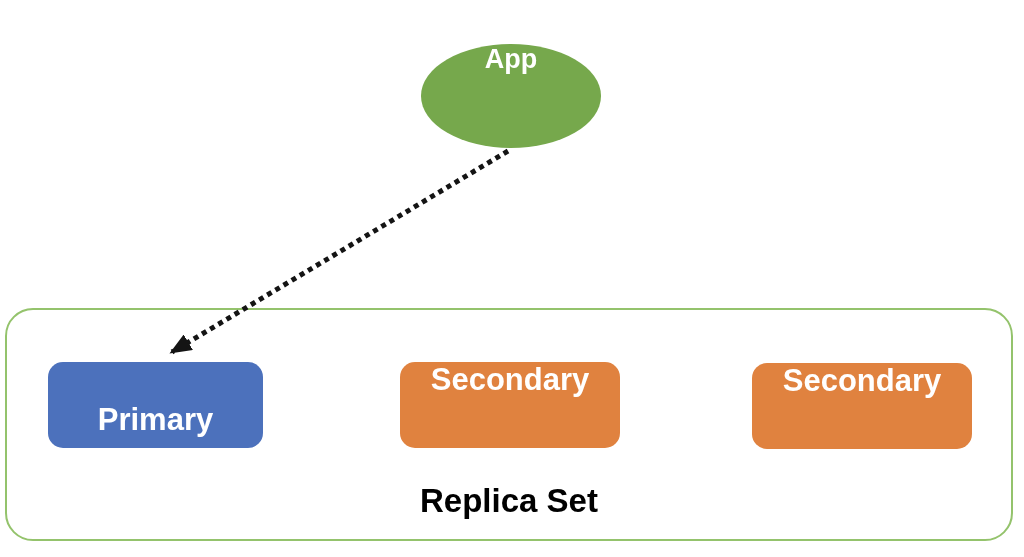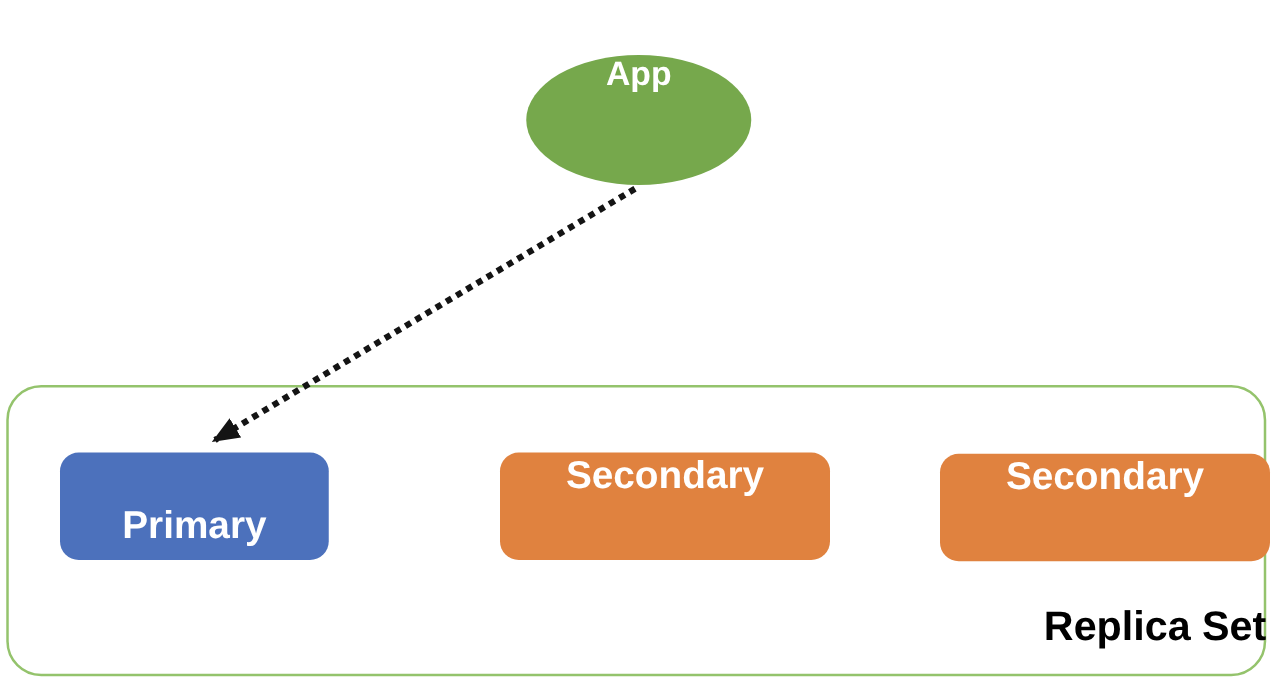--- a/index.html
+++ b/index.html
@@ -26,21 +26,21 @@
   }
   .ellipse {
     left: 421px;
     top: 44px;
     width: 180px;
     height: 104px;
     border-radius: 50%;
     font-size: 27px;
   }
   .rect {
-    width: 264px;
+    width: 220px;
     height: 86px;
     border-radius: 15px;
     font-size: 31px;
   }
   .rect-primary   { left: 48px;  top: 362px; width: 215px; }
   .rect-secondary1{ left: 400px; top: 362px; }
   .rect-secondary2{ left: 752px; top: 363px; }
   .replica-container {
     position: absolute;
     left: 5px;
@@ -87,21 +87,21 @@
   </div>
 
   <div class="node rect rect-secondary1" style="background-color: rgb(224, 130, 63);">
     <span style="color: rgb(255, 255, 255);">Secondary</span>
   </div>
 
   <div class="node rect rect-secondary2" style="background-color: rgb(224, 130, 63);">
     <span style="color: rgb(255, 255, 255);">Secondary</span>
   </div>
 
-  <div class="replica-caption" style="color: rgb(0, 0, 0); text-align: right;">Replica Set</div>
+  <div class="replica-caption" style="color: rgb(0, 0, 0);">Replica Set</div>
 
   <svg class="arrow-layer" viewBox="0 0 1024 557">
     <defs>
       <marker id="arrowhead" markerUnits="userSpaceOnUse" markerWidth="22" markerHeight="18" refX="19" refY="9" orient="auto">
         <path d="M0,0 L22,9 L0,18 Z" fill="#141414"></path>
       </marker>
     </defs>
     <line x1="508" y1="151" x2="172" y2="352" stroke-width="5" stroke-dasharray="5 4.5" stroke-linecap="butt" marker-end="url(#arrowhead)" stroke="#141414"></line>
   </svg>
 

